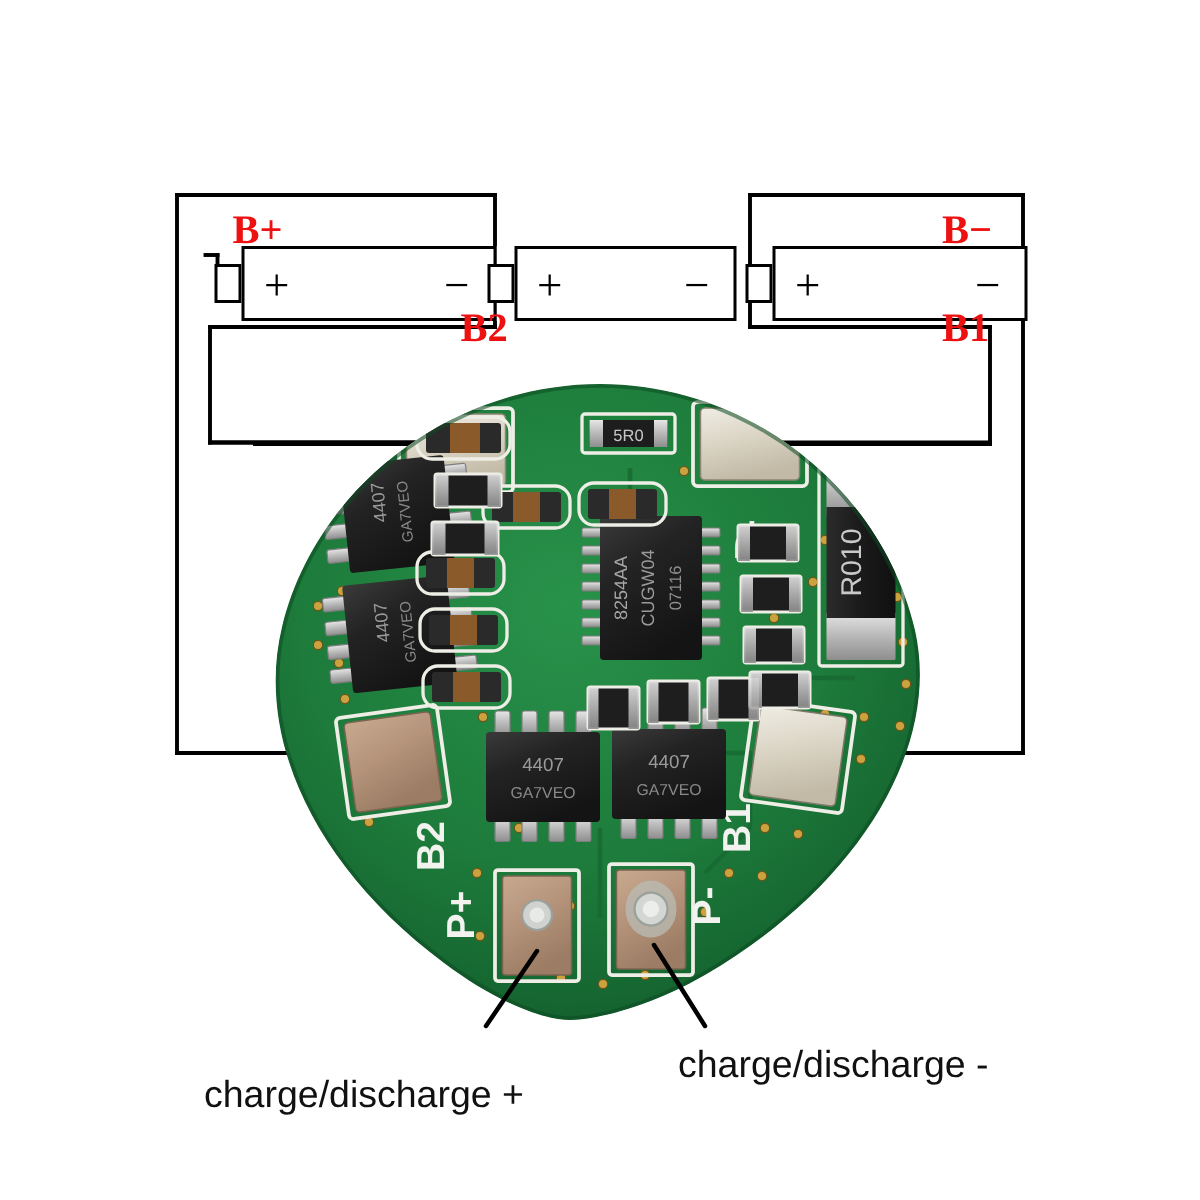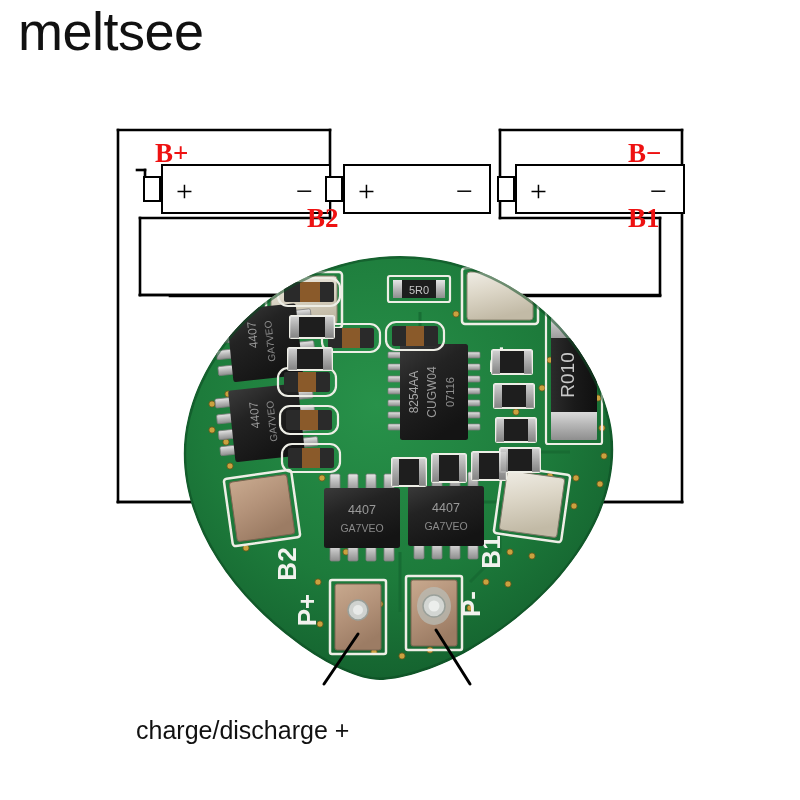--- a/index.html
+++ b/index.html
@@ -92,21 +92,20 @@
     line-height: 1;
     color: #111;
     white-space: nowrap;
   }
 </style>
 </head>
 <body>
 
 <div id="stage">
 
-  <div class="brand">meltsee</div>
 
   <svg class="wire-layer" viewBox="0 0 800 800" width="800" height="800">
     <g fill="none" stroke="#000000" stroke-width="2.6" stroke-linecap="square" stroke-linejoin="miter">
 
       <path d="M 118,130 L 118,502"></path>
       <path d="M 118,502 L 300,502"></path>
 
       <path d="M 118,130 L 330,130"></path>
 
       <path d="M 330,130 L 330,186"></path>
@@ -495,14 +494,15 @@
   </div>
 
   <svg class="wire-layer" viewBox="0 0 800 800" width="800" height="800">
     <g stroke="#000000" stroke-width="3" fill="none" stroke-linecap="round">
       <path d="M 358,634 L 324,684"></path>
       <path d="M 436,630 L 470,684"></path>
     </g>
   </svg>
 
   <div class="caption" style="left:136px; top:718px;">charge/discharge +</div>
+  <div class="caption" style="left:452px; top:698px;">charge/discharge -</div>
 
 </div>
 
 </body></html>

